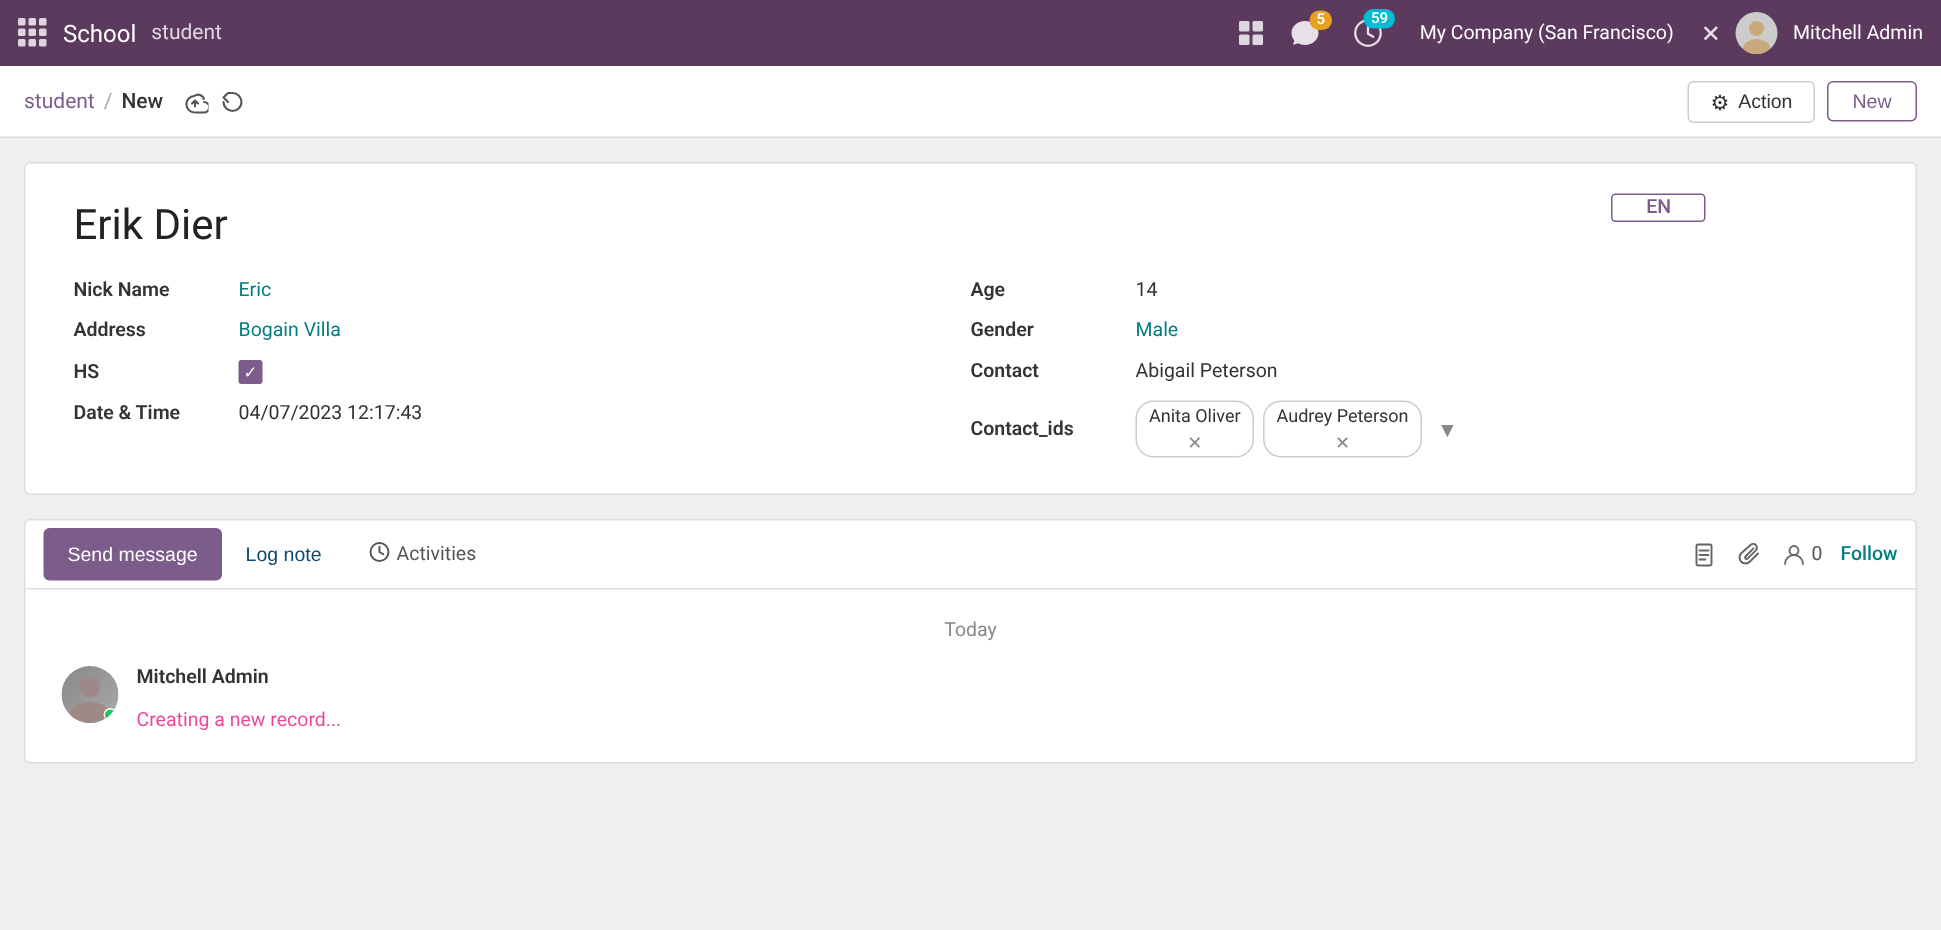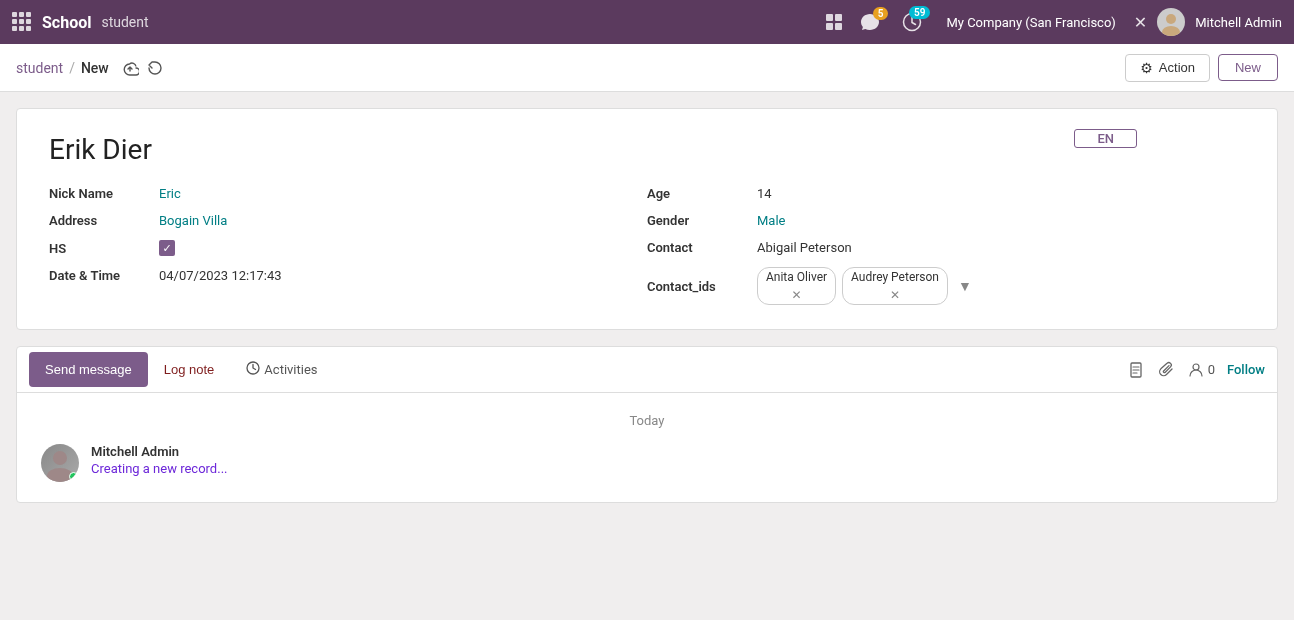--- a/index.html
+++ b/index.html
@@ -10,21 +10,21 @@
       background: #5b3a5e;
       color: white;
       display: flex;
       align-items: center;
       height: 44px;
       padding: 0 12px;
       gap: 10px;
     }
     .topnav-app-grid { width: 20px; height: 20px; display: grid; grid-template-columns: repeat(3,5px); grid-template-rows: repeat(3,5px); gap: 2px; cursor: pointer; }
     .topnav-app-grid span { background: rgba(255,255,255,0.8); border-radius: 1px; }
-    .topnav-appname { font-weight: 700; font-size: 16px; color: white; }
+    .topnav-appname { font-weight: 400; font-size: 16px; color: white; }
     .topnav-module { font-size: 14px; color: rgba(255,255,255,0.8); }
     .topnav-spacer { flex: 1; }
     .topnav-icons { display: flex; align-items: center; gap: 10px; }
     .topnav-icon-btn { position: relative; color: rgba(255,255,255,0.85); cursor: pointer; display: flex; align-items: center; }
     .badge { background: #e8a020; color: white; font-size: 10px; border-radius: 8px; padding: 1px 5px; position: absolute; top: -6px; right: -8px; font-weight: 600; }
     .badge-teal { background: #00bcd4; }
     .topnav-company { color: white; font-size: 13px; margin: 0 8px; }
     .topnav-wrench { color: rgba(255,255,255,0.85); cursor: pointer; font-size: 16px; }
     .topnav-avatar { width: 28px; height: 28px; border-radius: 50%; background: #ccc; overflow: hidden; display: flex; align-items: center; justify-content: center; }
     .topnav-username { color: white; font-size: 13px; }
@@ -96,21 +96,21 @@
       padding: 0 12px;
       height: 46px;
       gap: 0;
     }
     .chatter-tab-btn {
       padding: 10px 16px;
       font-size: 13px;
       cursor: pointer;
       border: none;
       background: none;
-      color: #7f1d1d;
+      color: #0c4a6e;
     }
     .chatter-tab-btn.active {
       background: #7c5c8a;
       color: white;
       border-radius: 4px;
     }
     .chatter-tab-activities { display: flex; align-items: center; gap: 4px; color: #555; font-size: 13px; cursor: pointer; padding: 10px 16px; }
     .chatter-spacer { flex: 1; }
     .chatter-actions { display: flex; align-items: center; gap: 12px; color: #555; }
     .chatter-action-icon { cursor: pointer; font-size: 16px; display: flex; align-items: center; }
@@ -118,21 +118,21 @@
     .follow-btn { color: #017e84; font-size: 13px; cursor: pointer; font-weight: 500; }
 
     .chatter-body { padding: 20px 24px; }
     .chatter-date-divider { text-align: center; color: #888; font-size: 13px; margin-bottom: 16px; font-weight: 400; }
     .chatter-message { display: flex; gap: 12px; align-items: flex-start; }
     .avatar-circle { width: 38px; height: 38px; border-radius: 50%; background: #b0b0b0; display: flex; align-items: center; justify-content: center; overflow: hidden; position: relative; flex-shrink: 0; }
     .avatar-inner { width: 100%; height: 100%; background: linear-gradient(135deg, #888, #aaa); display: flex; align-items: center; justify-content: center; color: white; font-size: 14px; font-weight: 600; }
     .online-dot { width: 9px; height: 9px; background: #21c55d; border-radius: 50%; position: absolute; bottom: 1px; right: 1px; border: 1.5px solid white; }
     .msg-content { flex: 1; }
     .msg-author { font-size: 13px; font-weight: 600; color: #333; }
-    .msg-text { font-size: 13px; color: #6d28d9; margin-top: 2px; }
+    .msg-text { font-size: 13px; color: #ec4899; margin-top: 14px; }
   </style>
 </head>
 <body>
 
 <nav class="topnav">
   <div class="topnav-app-grid">
     <span></span>
       <span></span>
       <span></span>
     <span></span>

